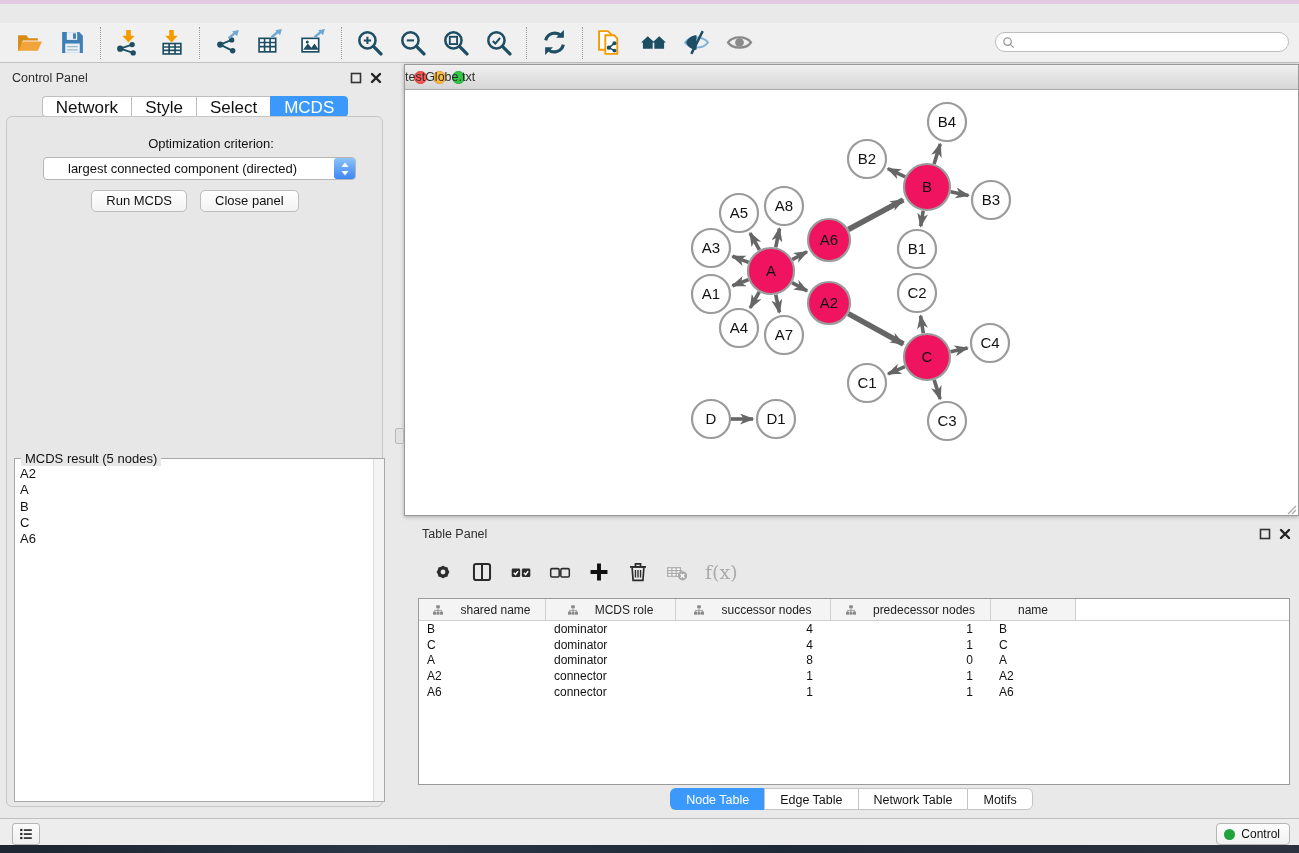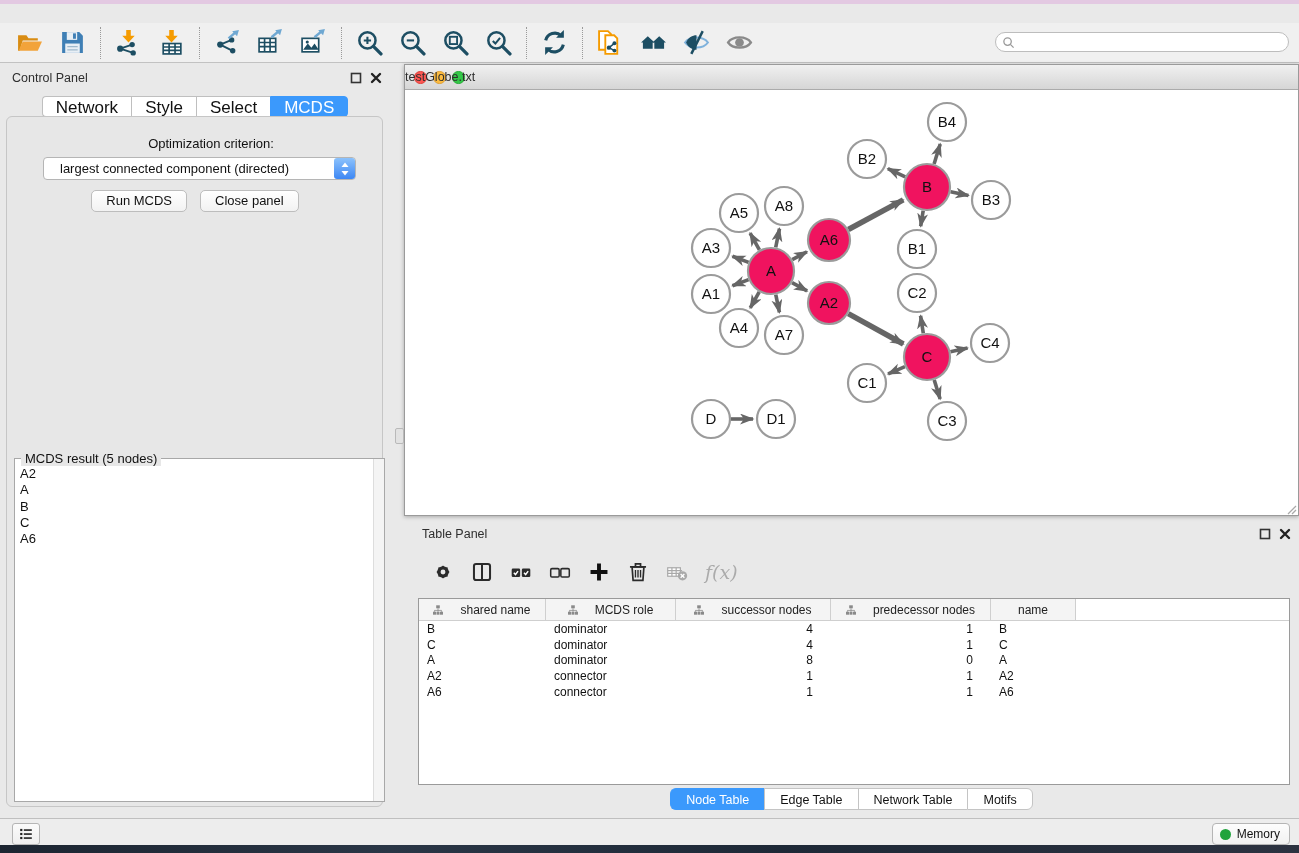--- a/index.html
+++ b/index.html
@@ -35,21 +35,21 @@
   .tab{height:21px;line-height:21px;padding:0 13px;background:#fff;border:1px solid #BFBFBF;border-right:none;
     font-size:17px;color:#111;box-sizing:border-box;}
   .tab:first-child{border-radius:4px 0 0 4px;}
   .tab:last-child{border-right:1px solid #BFBFBF;border-radius:0 4px 4px 0;}
   .tab.active{background:#3B99FC;border-color:#3B99FC;color:#fff;}
   .ctl-frame{position:absolute;left:6px;top:54px;width:377px;height:691px;border:1px solid #C6C6C6;
     border-radius:6px;background:#E7E7E7;box-sizing:border-box;}
   .opt-label{position:absolute;left:16px;top:74px;width:390px;text-align:center;font-size:13px;color:#111;}
   .dropdown{position:absolute;left:43px;top:95px;width:313px;height:23px;background:#fff;border:1px solid #B5B5B5;
     border-radius:4px;box-sizing:border-box;display:flex;align-items:center;}
-  .dropdown .dval{flex:1;font-size:13px;padding-left:16px;color:#111;white-space:nowrap;overflow:hidden;}
+  .dropdown .dval{flex:1;font-size:13px;padding-left:24px;color:#111;white-space:nowrap;overflow:hidden;}
   .dropdown .stepper{width:21px;height:21px;border-radius:3px;background:linear-gradient(#8CC2FC,#3D87F4);
     display:flex;align-items:center;justify-content:center;margin-right:0px;}
   .btn-row{position:absolute;left:0;top:128px;width:390px;display:flex;justify-content:center;gap:13px;}
   .pbtn{height:22px;line-height:20px;padding:0 14px;background:linear-gradient(#FFFFFF,#F2F2F2);
     border:1px solid #BDBDBD;border-radius:5px;font-size:13px;color:#111;}
   .result-box{position:absolute;left:14px;top:396px;width:369px;height:342px;border:1px solid #A8A8A8;background:#fff;}
   .result-legend{position:absolute;left:6px;top:-8px;background:#E7E7E7;padding:0 4px;font-size:13px;color:#111;}
   .result-list{position:absolute;left:0;top:0;right:10px;bottom:0;padding:7px 0 0 5px;font-size:13px;line-height:16.3px;color:#111;overflow:hidden;}
   .result-scroll{position:absolute;right:0;top:0;width:10px;bottom:0;background:#F4F4F4;border-left:1px solid #DDD;}
   
@@ -61,21 +61,21 @@
   .net-title{position:absolute;left:0;right:0;top:5px;font-size:12.5px;color:#2E2E2E;}
   .net-canvas{position:relative;width:893px;height:425px;background:#fff;}
   .resize-grip{position:absolute;right:1px;bottom:1px;width:13px;height:13px;}
   .split-handle-v{position:absolute;left:395px;top:428px;width:9px;height:16px;background:#E2E2E2;
     border:1px solid #B9B9B9;border-radius:2px;box-sizing:border-box;}
   
   .table-panel{position:absolute;left:404px;top:518px;width:895px;height:300px;}
   .tp-toolbar{position:absolute;left:0;top:30px;width:895px;height:48px;display:flex;align-items:center;padding-left:26px;box-sizing:border-box;}
   .tpbtn{width:26px;height:26px;display:flex;align-items:center;justify-content:center;margin-right:13px;}
   .tpbtn svg{width:22px;height:22px;}
-  .fx{font-family:"DejaVu Serif",serif;font-style:italic;font-size:19px;color:#ABABAB;margin-left:2px;}
+  .fx{font-family:"DejaVu Serif",serif;font-size:19px;color:#ABABAB;margin-left:2px;}
   .table-box{position:absolute;left:14px;top:80px;width:872px;height:187px;background:#fff;border:1px solid #9A9A9A;box-sizing:border-box;overflow:hidden;}
   .thead{display:flex;height:21px;border-bottom:1px solid #CFCFCF;}
   .th{background:#F4F4F4;border-right:1px solid #CFCFCF;display:flex;align-items:center;justify-content:center;
     gap:17px;font-size:12px;color:#222;box-sizing:border-box;}
   .th svg{width:10px;height:10px;}
   .trow{display:flex;height:15.8px;align-items:center;}
   .td{font-size:12px;color:#111;box-sizing:border-box;white-space:nowrap;}
   .td.l{text-align:left;padding-left:8px;}
   .td.r{text-align:right;padding-right:18px;}
   .bot-tabs{position:absolute;left:0;top:270px;width:895px;display:flex;justify-content:center;}
@@ -611,17 +611,17 @@
             <rect x="3" y="9.5" width="3" height="3"></rect>
             <rect x="3" y="15" width="3" height="3"></rect>
             <rect x="8" y="4.5" width="11" height="2.2"></rect>
             <rect x="8" y="10" width="11" height="2.2"></rect>
             <rect x="8" y="15.5" width="11" height="2.2"></rect>
           </g>
         </svg>
     </div>
     <div class="memory-btn">
       <span class="mem-dot"></span>
-      <span>Memory</span>
+      <span>Control</span>
     </div>
   </div>
   <div class="wall-bottom"></div>
 </div>
 
 </body></html>

